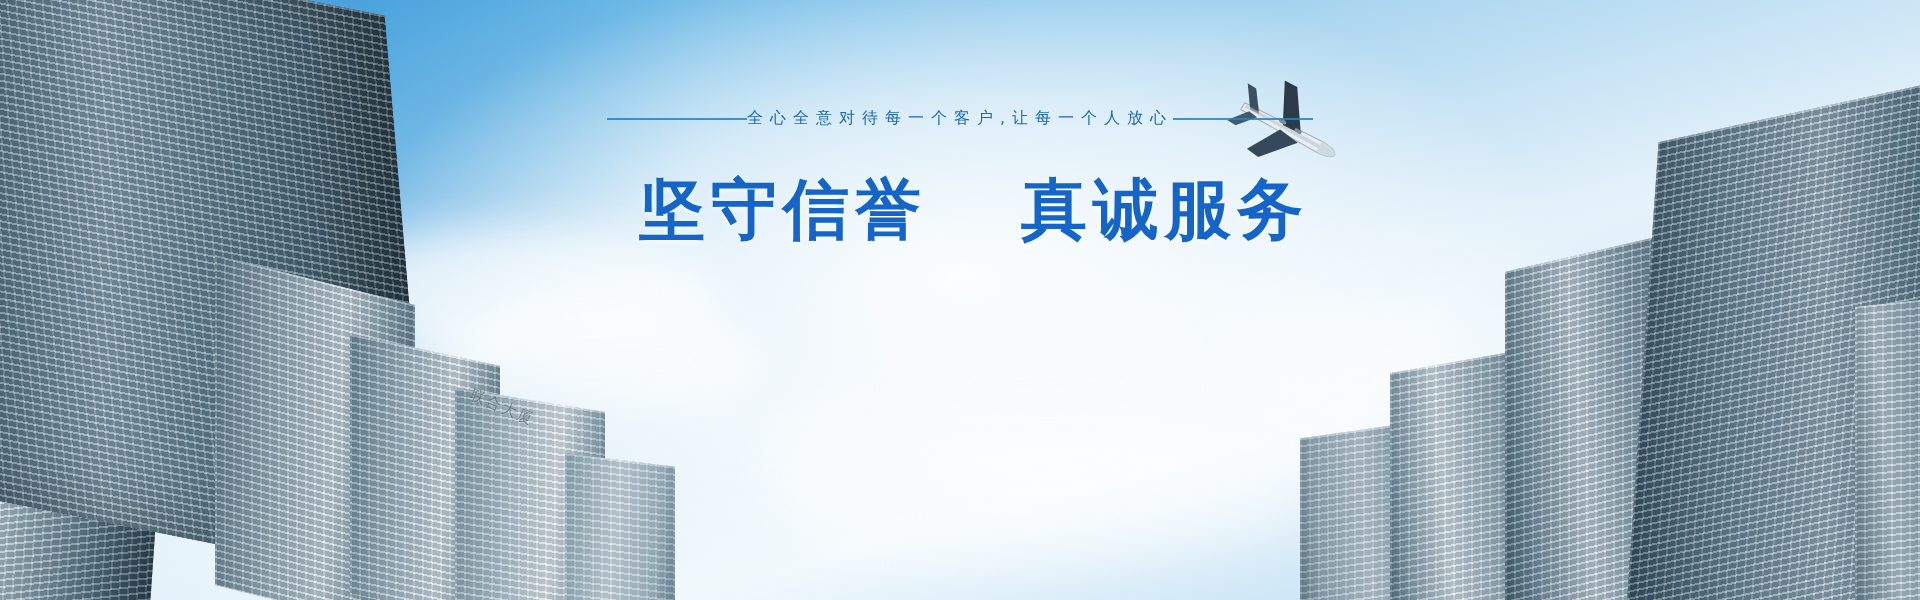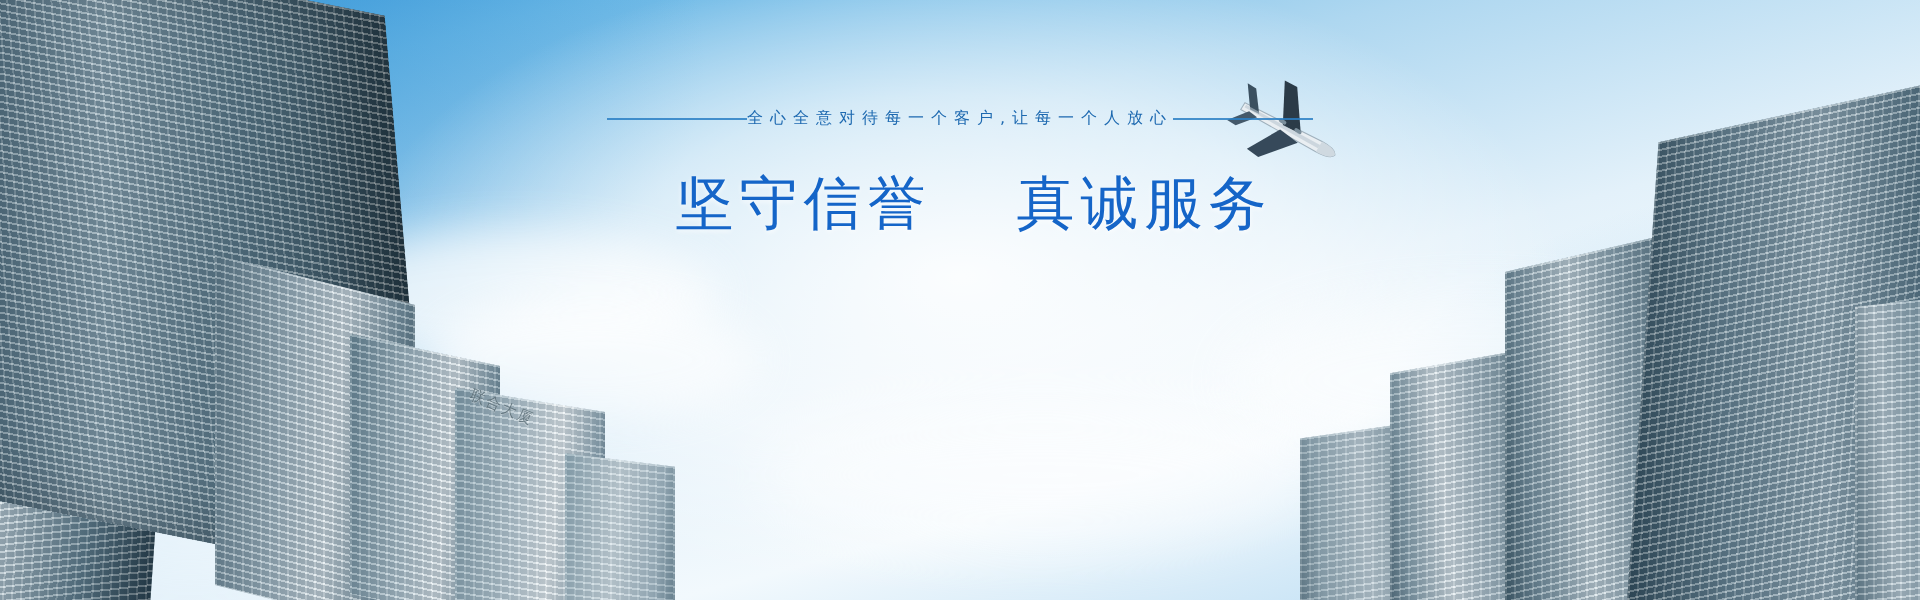--- a/index.html
+++ b/index.html
@@ -142,22 +142,22 @@
   .rule{width:140px;height:2px;background:#2a7fc4;opacity:.85;}
   .tagline{
     font-family:"DejaVu Sans",sans-serif;
     font-size:16px;color:#1d69b0;letter-spacing:7px;white-space:nowrap;
   }
 
   .headline{
     position:absolute;left:0;right:0;top:165px;
     text-align:center;
     font-family:"DejaVu Serif","Liberation Serif",serif;
-    font-weight:normal;
-    font-size:58px;color:#1565c8;letter-spacing:6px;
+    font-weight:bold;
+    font-size:66px;color:#1565c8;letter-spacing:6px;
     text-shadow:0 2px 5px rgba(255,255,255,.75);
     white-space:nowrap;
     margin-left:28px;
   }
   .headline .gap{display:inline-block;width:36px;}
 
   .subbox-wrap{
     position:absolute;left:0;right:0;top:264px;
     display:flex;justify-content:center;
   }

